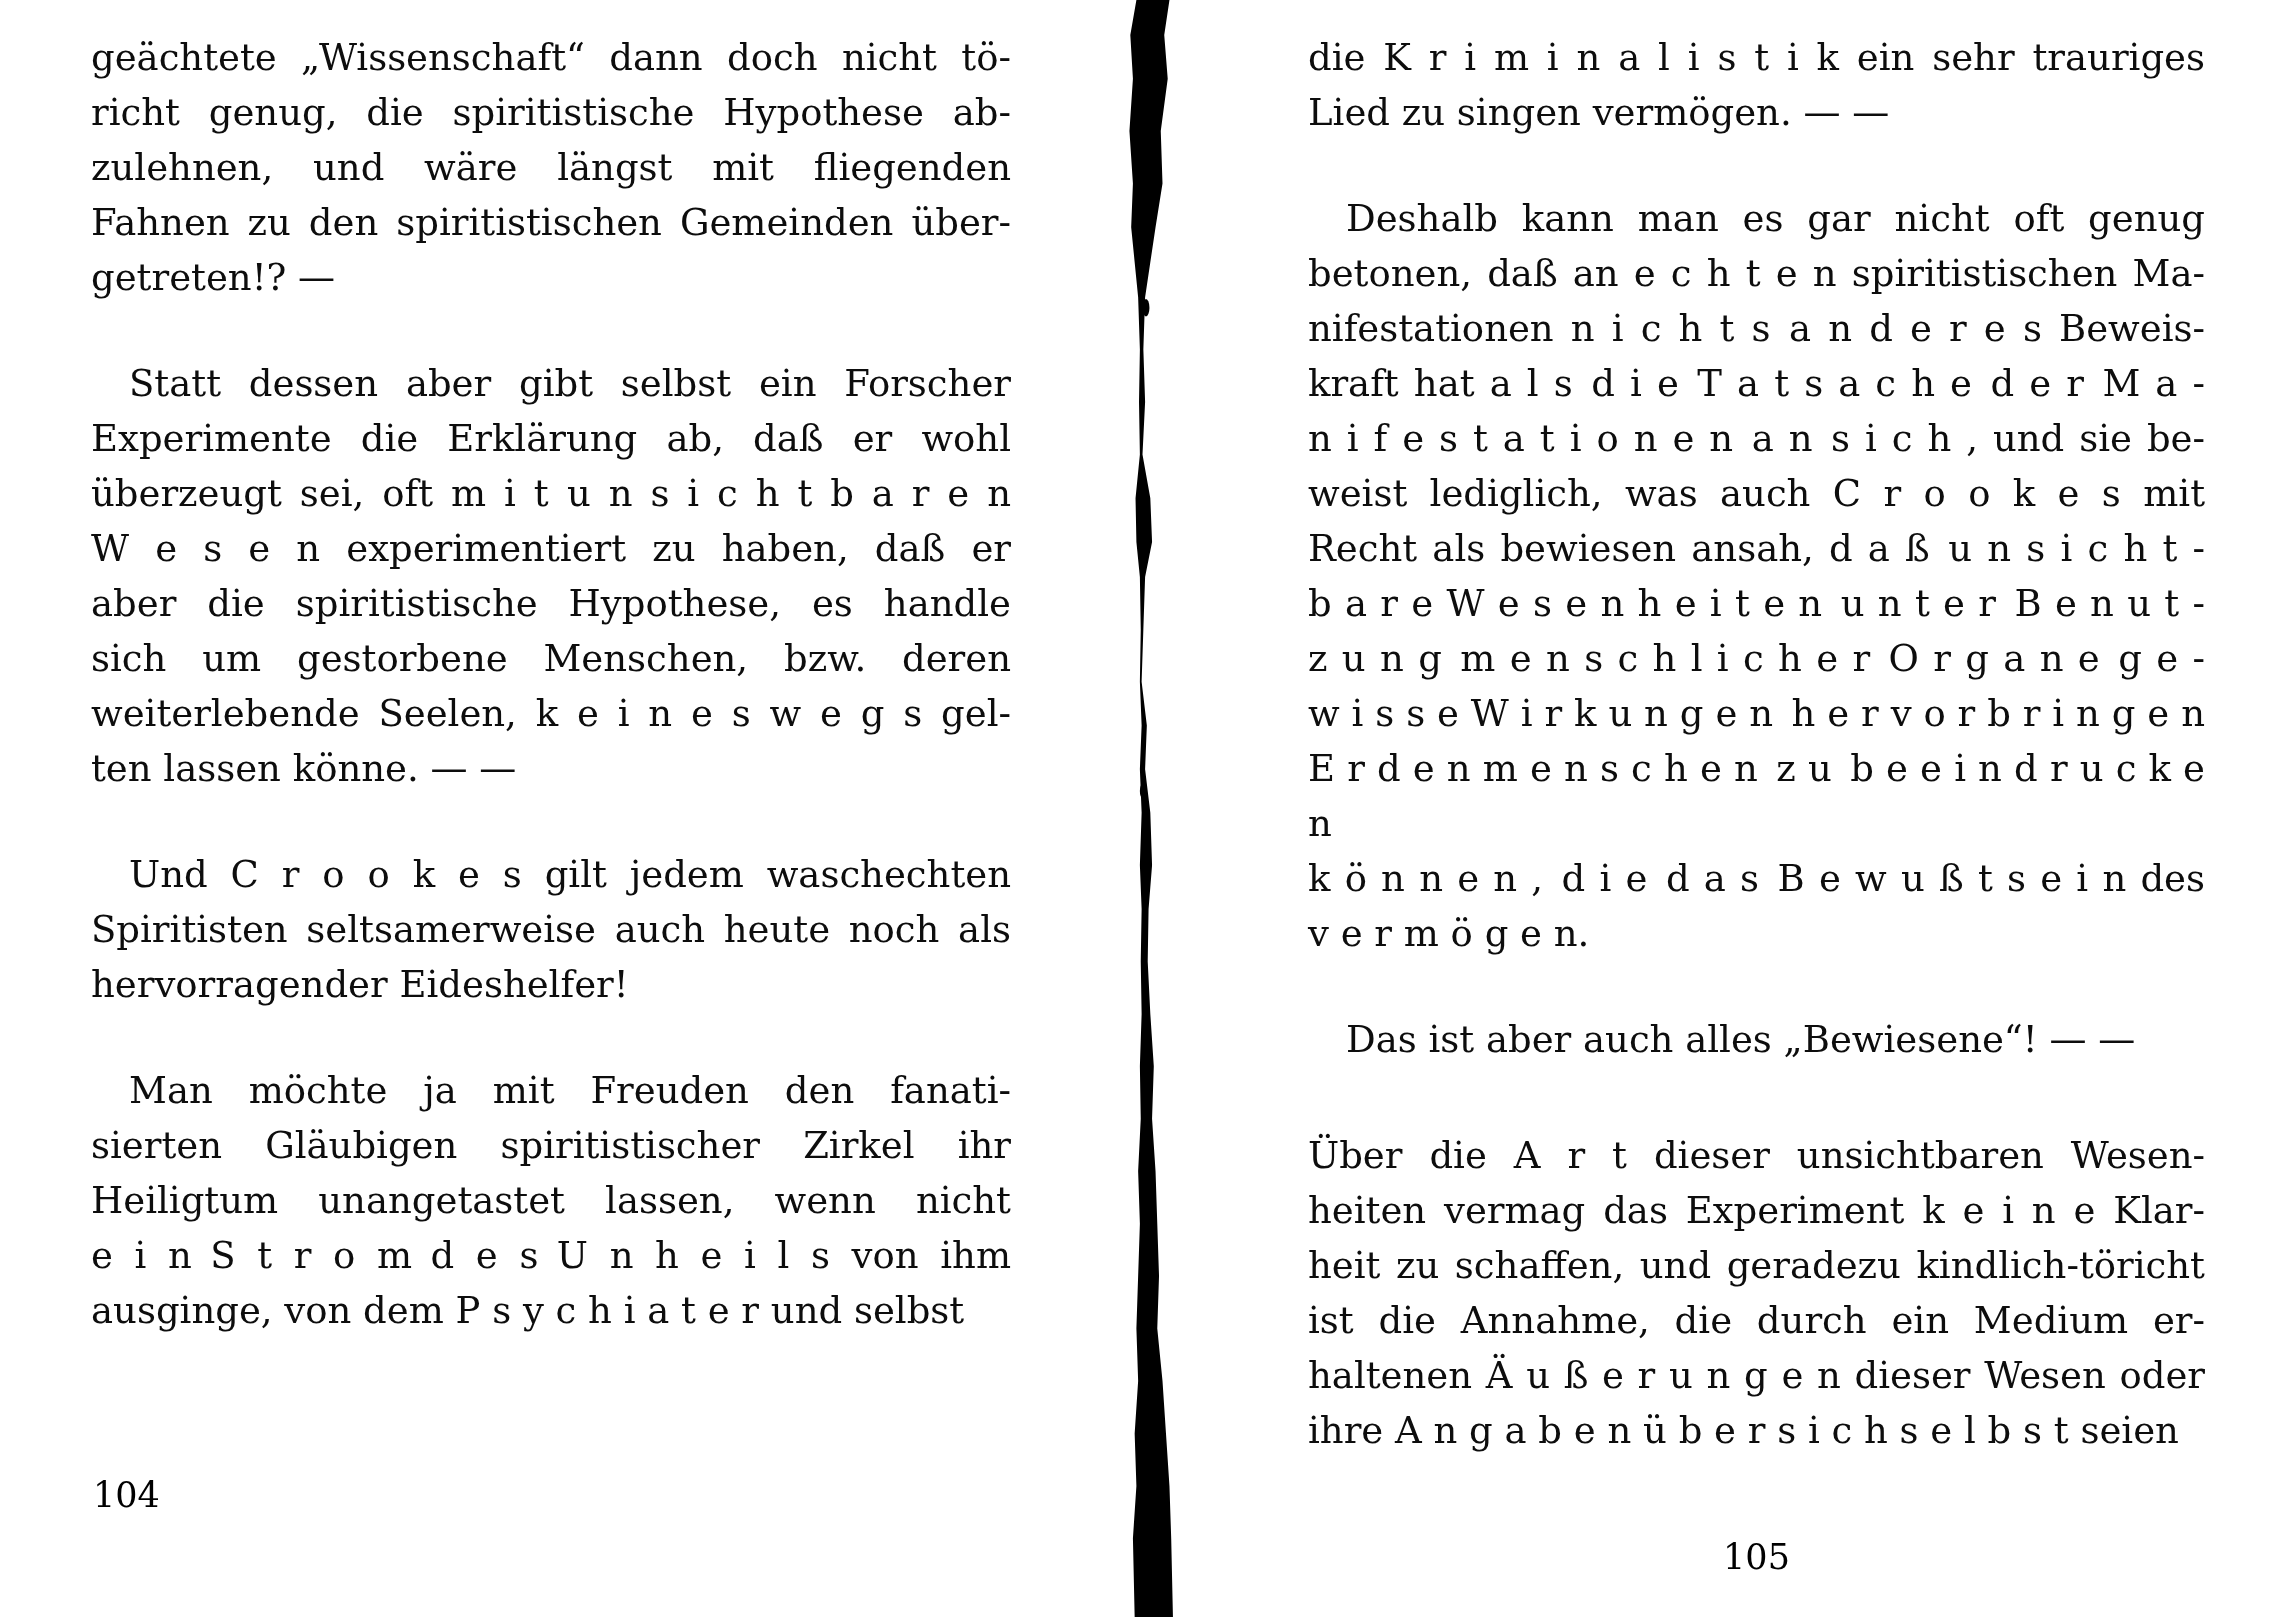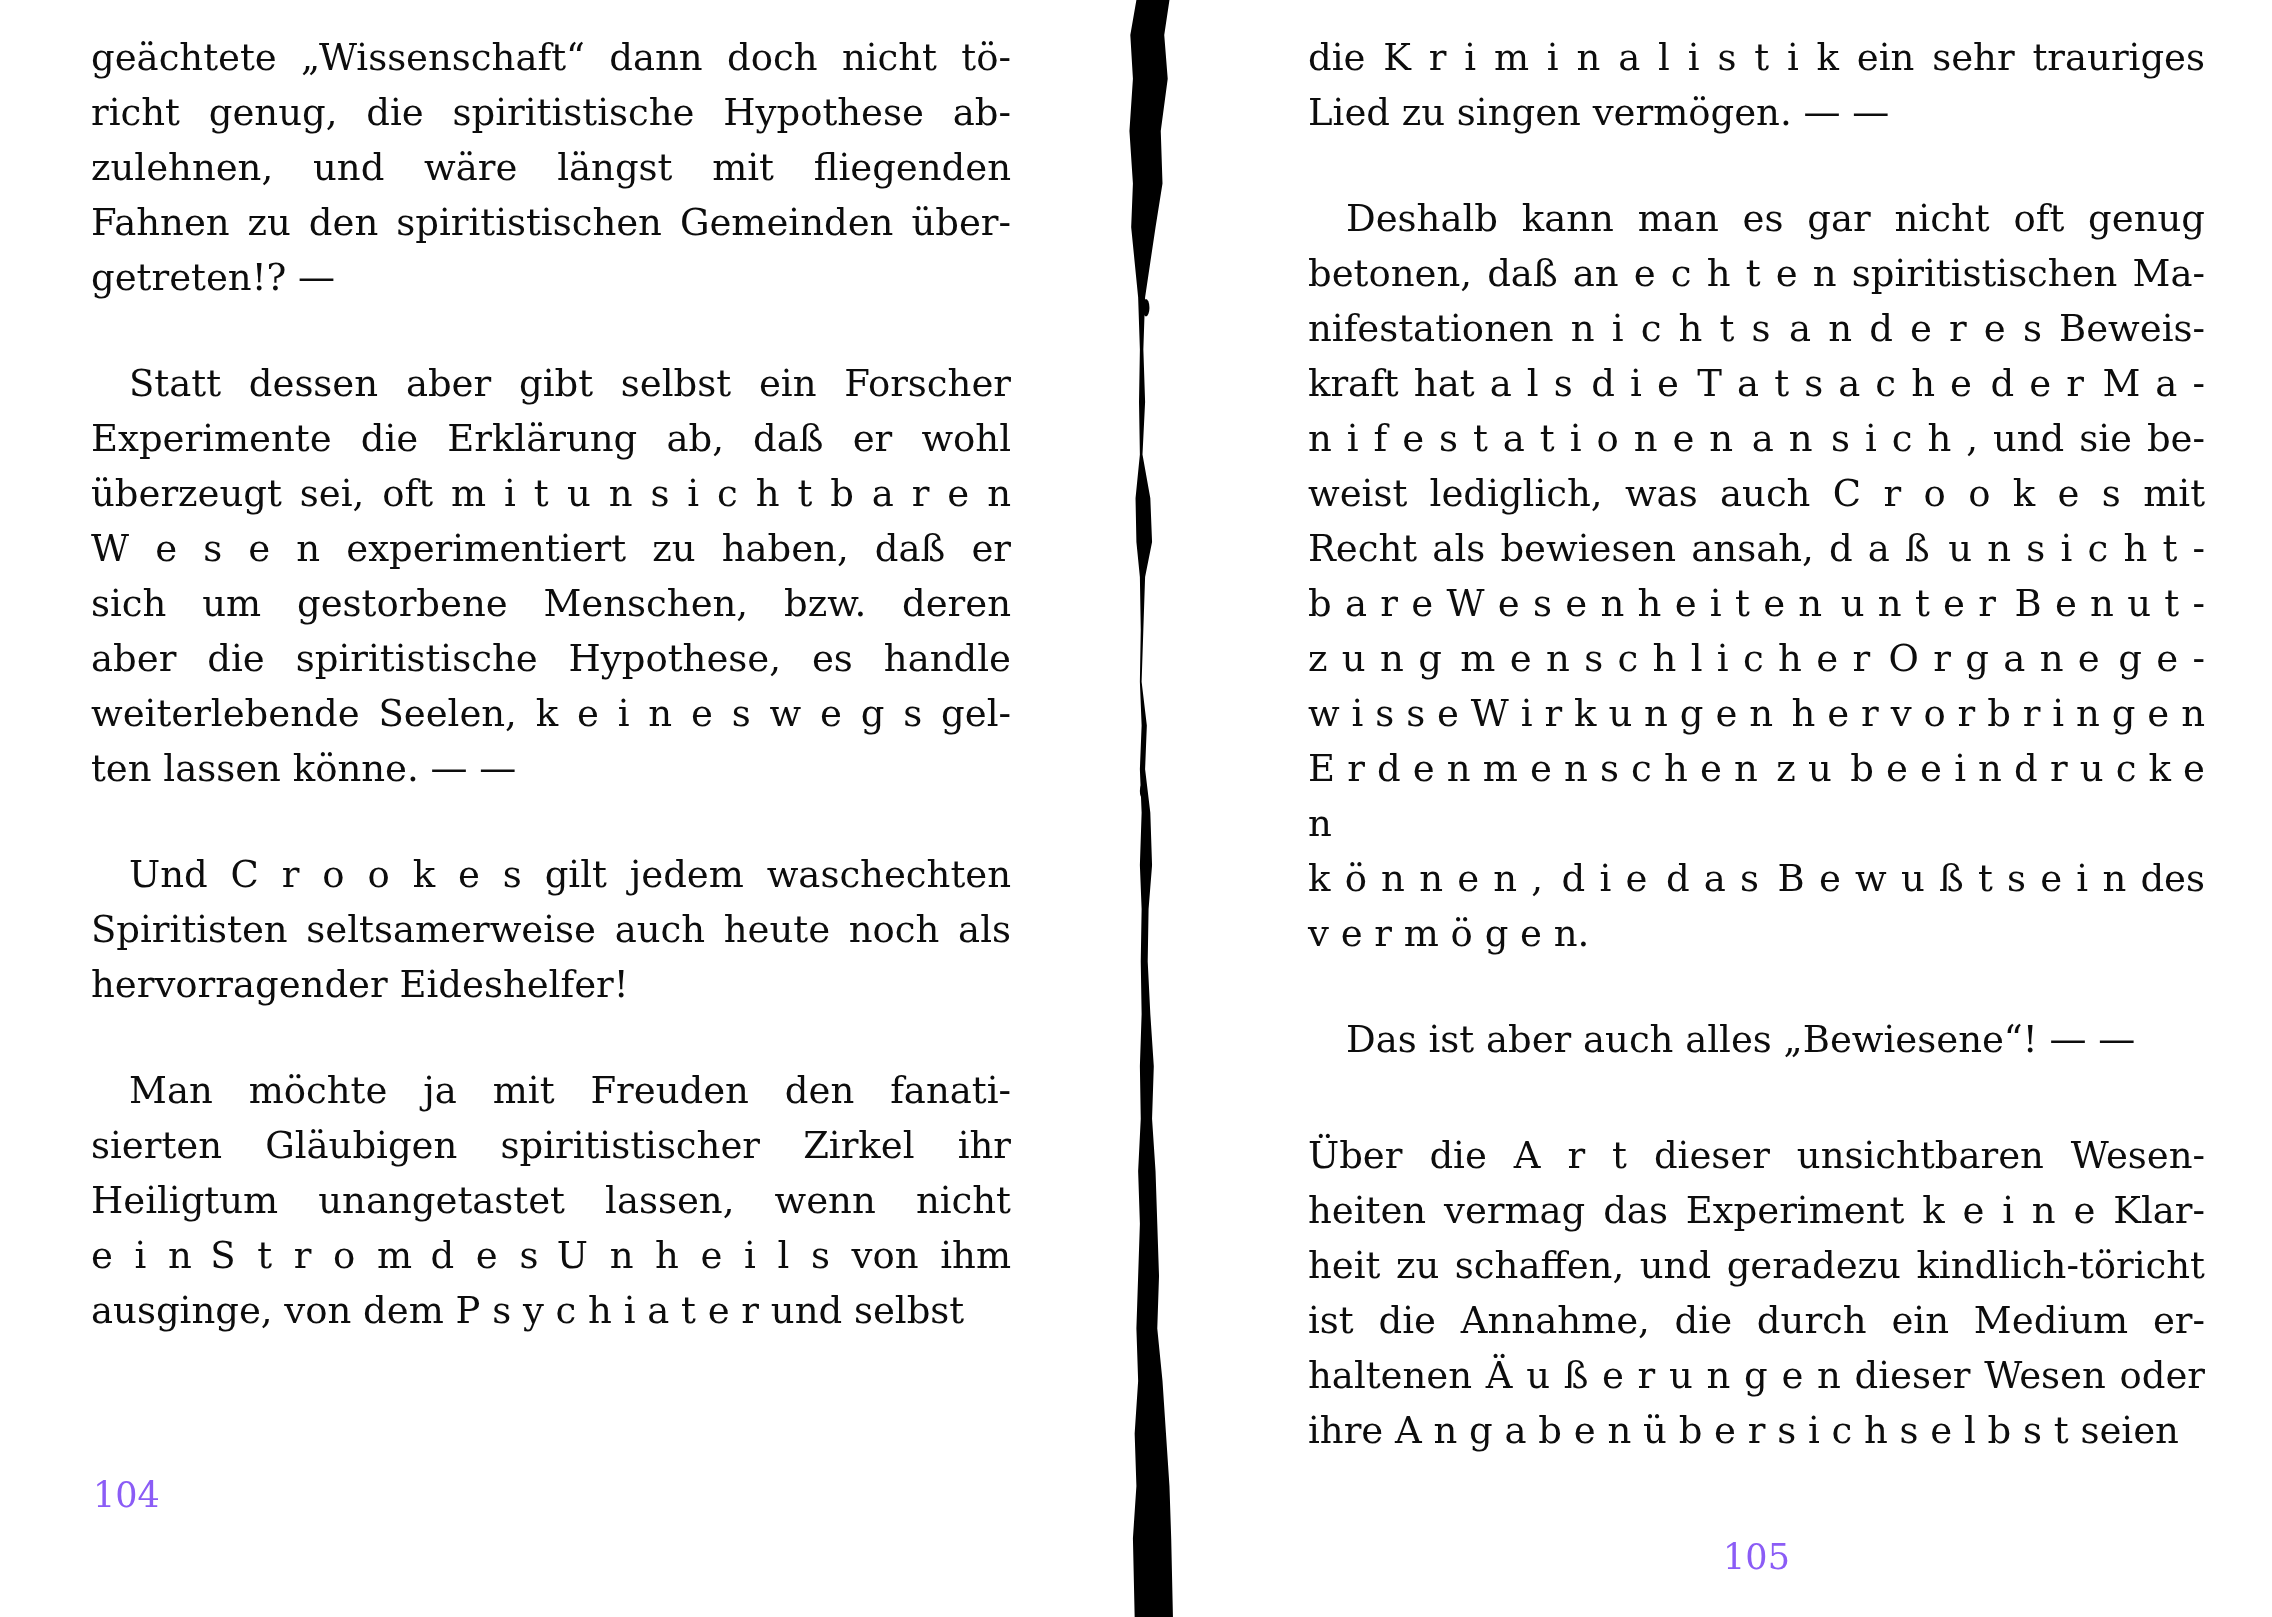--- a/index.html
+++ b/index.html
@@ -27,21 +27,21 @@
   }
   .line.first { text-indent:38px; }
   .line.last  { text-align-last:left; }
 
   
   .page-text.right .para:nth-child(1) .line.first,
   .page-text.right .para:nth-child(4) .line.first { text-indent:0; }
   
   .page-text.right .para:nth-child(4) { margin-top:61px; }
 
-  .page-number { position:absolute; font-size:35px; color:#8b5cf6; }
+  .page-number { position:absolute; font-size:35px; color:#000000; }
   .page-number.num-left  { left:93px; top:1475px; }
   .page-number.num-right { left:1308px; width:897px; top:1537px; text-align:center; }
 
   .gutter-svg { position:absolute; left:1119px; top:0; width:87px; height:1617px; }
 </style>
 </head>
 <body>
 
 <div class="spread">
 
@@ -51,22 +51,22 @@
         <div class="line">richt genug, die spiritistische Hypothese ab-</div>
         <div class="line">zulehnen, und wäre längst mit fliegenden</div>
         <div class="line">Fahnen zu den spiritistischen Gemeinden über-</div>
         <div class="line last">getreten!? —</div>
       </div>
       <div class="para">
         <div class="line first">Statt dessen aber gibt selbst ein Forscher</div>
         <div class="line">Experimente die Erklärung ab, daß er wohl</div>
         <div class="line">überzeugt sei, oft m i t u n s i c h t b a r e n</div>
         <div class="line">W e s e n experimentiert zu haben, daß er</div>
+        <div class="line">aber die spiritistische Hypothese, es handle</div>
         <div class="line">sich um gestorbene Menschen, bzw. deren</div>
-        <div class="line">aber die spiritistische Hypothese, es handle</div>
         <div class="line">weiterlebende Seelen, k e i n e s w e g s gel-</div>
         <div class="line last">ten lassen könne. — —</div>
       </div>
       <div class="para">
         <div class="line first">Und C r o o k e s gilt jedem waschechten</div>
         <div class="line">Spiritisten seltsamerweise auch heute noch als</div>
         <div class="line last">hervorragender Eideshelfer!</div>
       </div>
       <div class="para">
         <div class="line first">Man möchte ja mit Freuden den fanati-</div>

